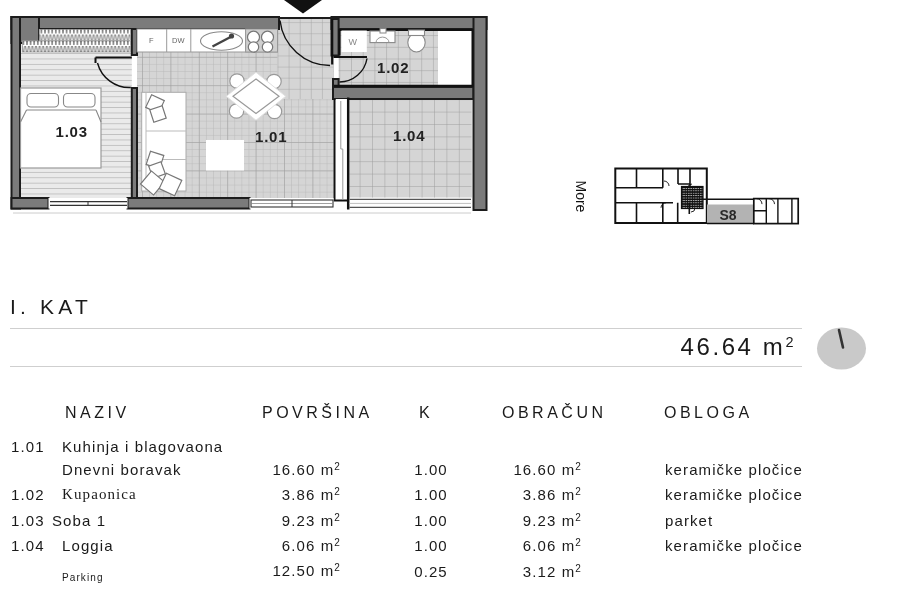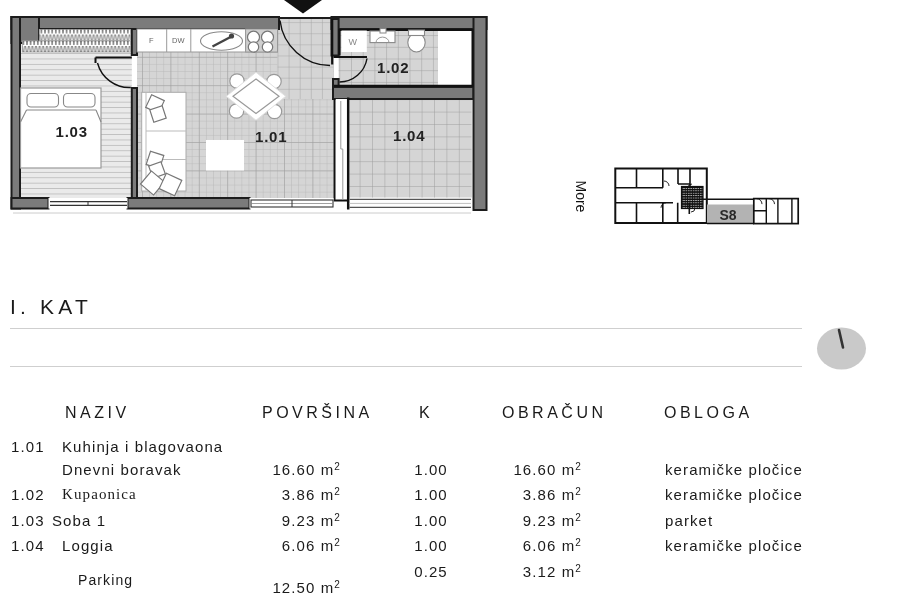--- a/index.html
+++ b/index.html
@@ -341,20 +341,21 @@
         <ellipse cx="841.5" cy="348.5" rx="24.5" ry="21" fill="#c9c9c9"></ellipse>
         <path d="M839,330 L843,347.5" stroke="#333" stroke-width="2.6" stroke-linecap="round" fill="none"></path>
       </g>
 </svg>
 
 <div class="t b" style="left:10px;top:295px;font-size:21px;letter-spacing:4.2px;">I. KAT</div>
 
 <div class="rule" style="left:10px;top:328px;width:792px;"></div>
 
 
+<div class="t b" style="right:106.5px;top:332.8px;font-size:24px;letter-spacing:2.6px;">46.64 m<span style="font-size:14.5px;vertical-align:8px;letter-spacing:0;">2</span></div>
 
 <div class="rule" style="left:10px;top:366px;width:792px;"></div>
 
 <div class="t" style="left:65px;top:404px;font-size:16px;letter-spacing:3.5px;">NAZIV</div>
 <div class="t" style="left:262px;top:404px;font-size:16px;letter-spacing:3.5px;">POVRŠINA</div>
 <div class="t" style="left:419px;top:404px;font-size:16px;letter-spacing:3.5px;">K</div>
 <div class="t" style="left:502px;top:404px;font-size:16px;letter-spacing:3.5px;">OBRAČUN</div>
 <div class="t" style="left:664px;top:404px;font-size:16px;letter-spacing:3.5px;">OBLOGA</div>
 
 <div class="t b" style="left:11px;top:437.5px;font-size:15px;">1.01</div>
@@ -380,17 +381,17 @@
 <div class="t" style="right:318px;top:511.5px;font-size:15px;">9.23 m<sup class="m">2</sup></div>
 <div class="t" style="left:665px;top:511.5px;font-size:15px;">parket</div>
 
 <div class="t b" style="left:11px;top:537px;font-size:15px;">1.04</div>
 <div class="t" style="left:62px;top:537px;font-size:15px;">Loggia</div>
 <div class="t" style="right:559px;top:537px;font-size:15px;">6.06 m<sup class="m">2</sup></div>
 <div class="t" style="left:414px;top:537px;width:34px;text-align:center;font-size:15px;">1.00</div>
 <div class="t" style="right:318px;top:537px;font-size:15px;">6.06 m<sup class="m">2</sup></div>
 <div class="t" style="left:665px;top:537px;font-size:15px;">keramičke pločice</div>
 
-<div class="t" style="left:62px;top:572px;font-size:14px;margin-left:16px;">Parking</div>
-<div class="t" style="right:559px;top:579px;font-size:15px;">12.50 m<sup class="m">2</sup></div>
+<div class="t" style="left:62px;top:572px;font-size:10px;">Parking</div>
+<div class="t" style="right:559px;top:562px;font-size:15px;">12.50 m<sup class="m">2</sup></div>
 <div class="t" style="left:414px;top:562.5px;width:34px;text-align:center;font-size:15px;">0.25</div>
 <div class="t" style="right:318px;top:562.5px;font-size:15px;">3.12 m<sup class="m">2</sup></div>
 </div>
 
 </body></html>

